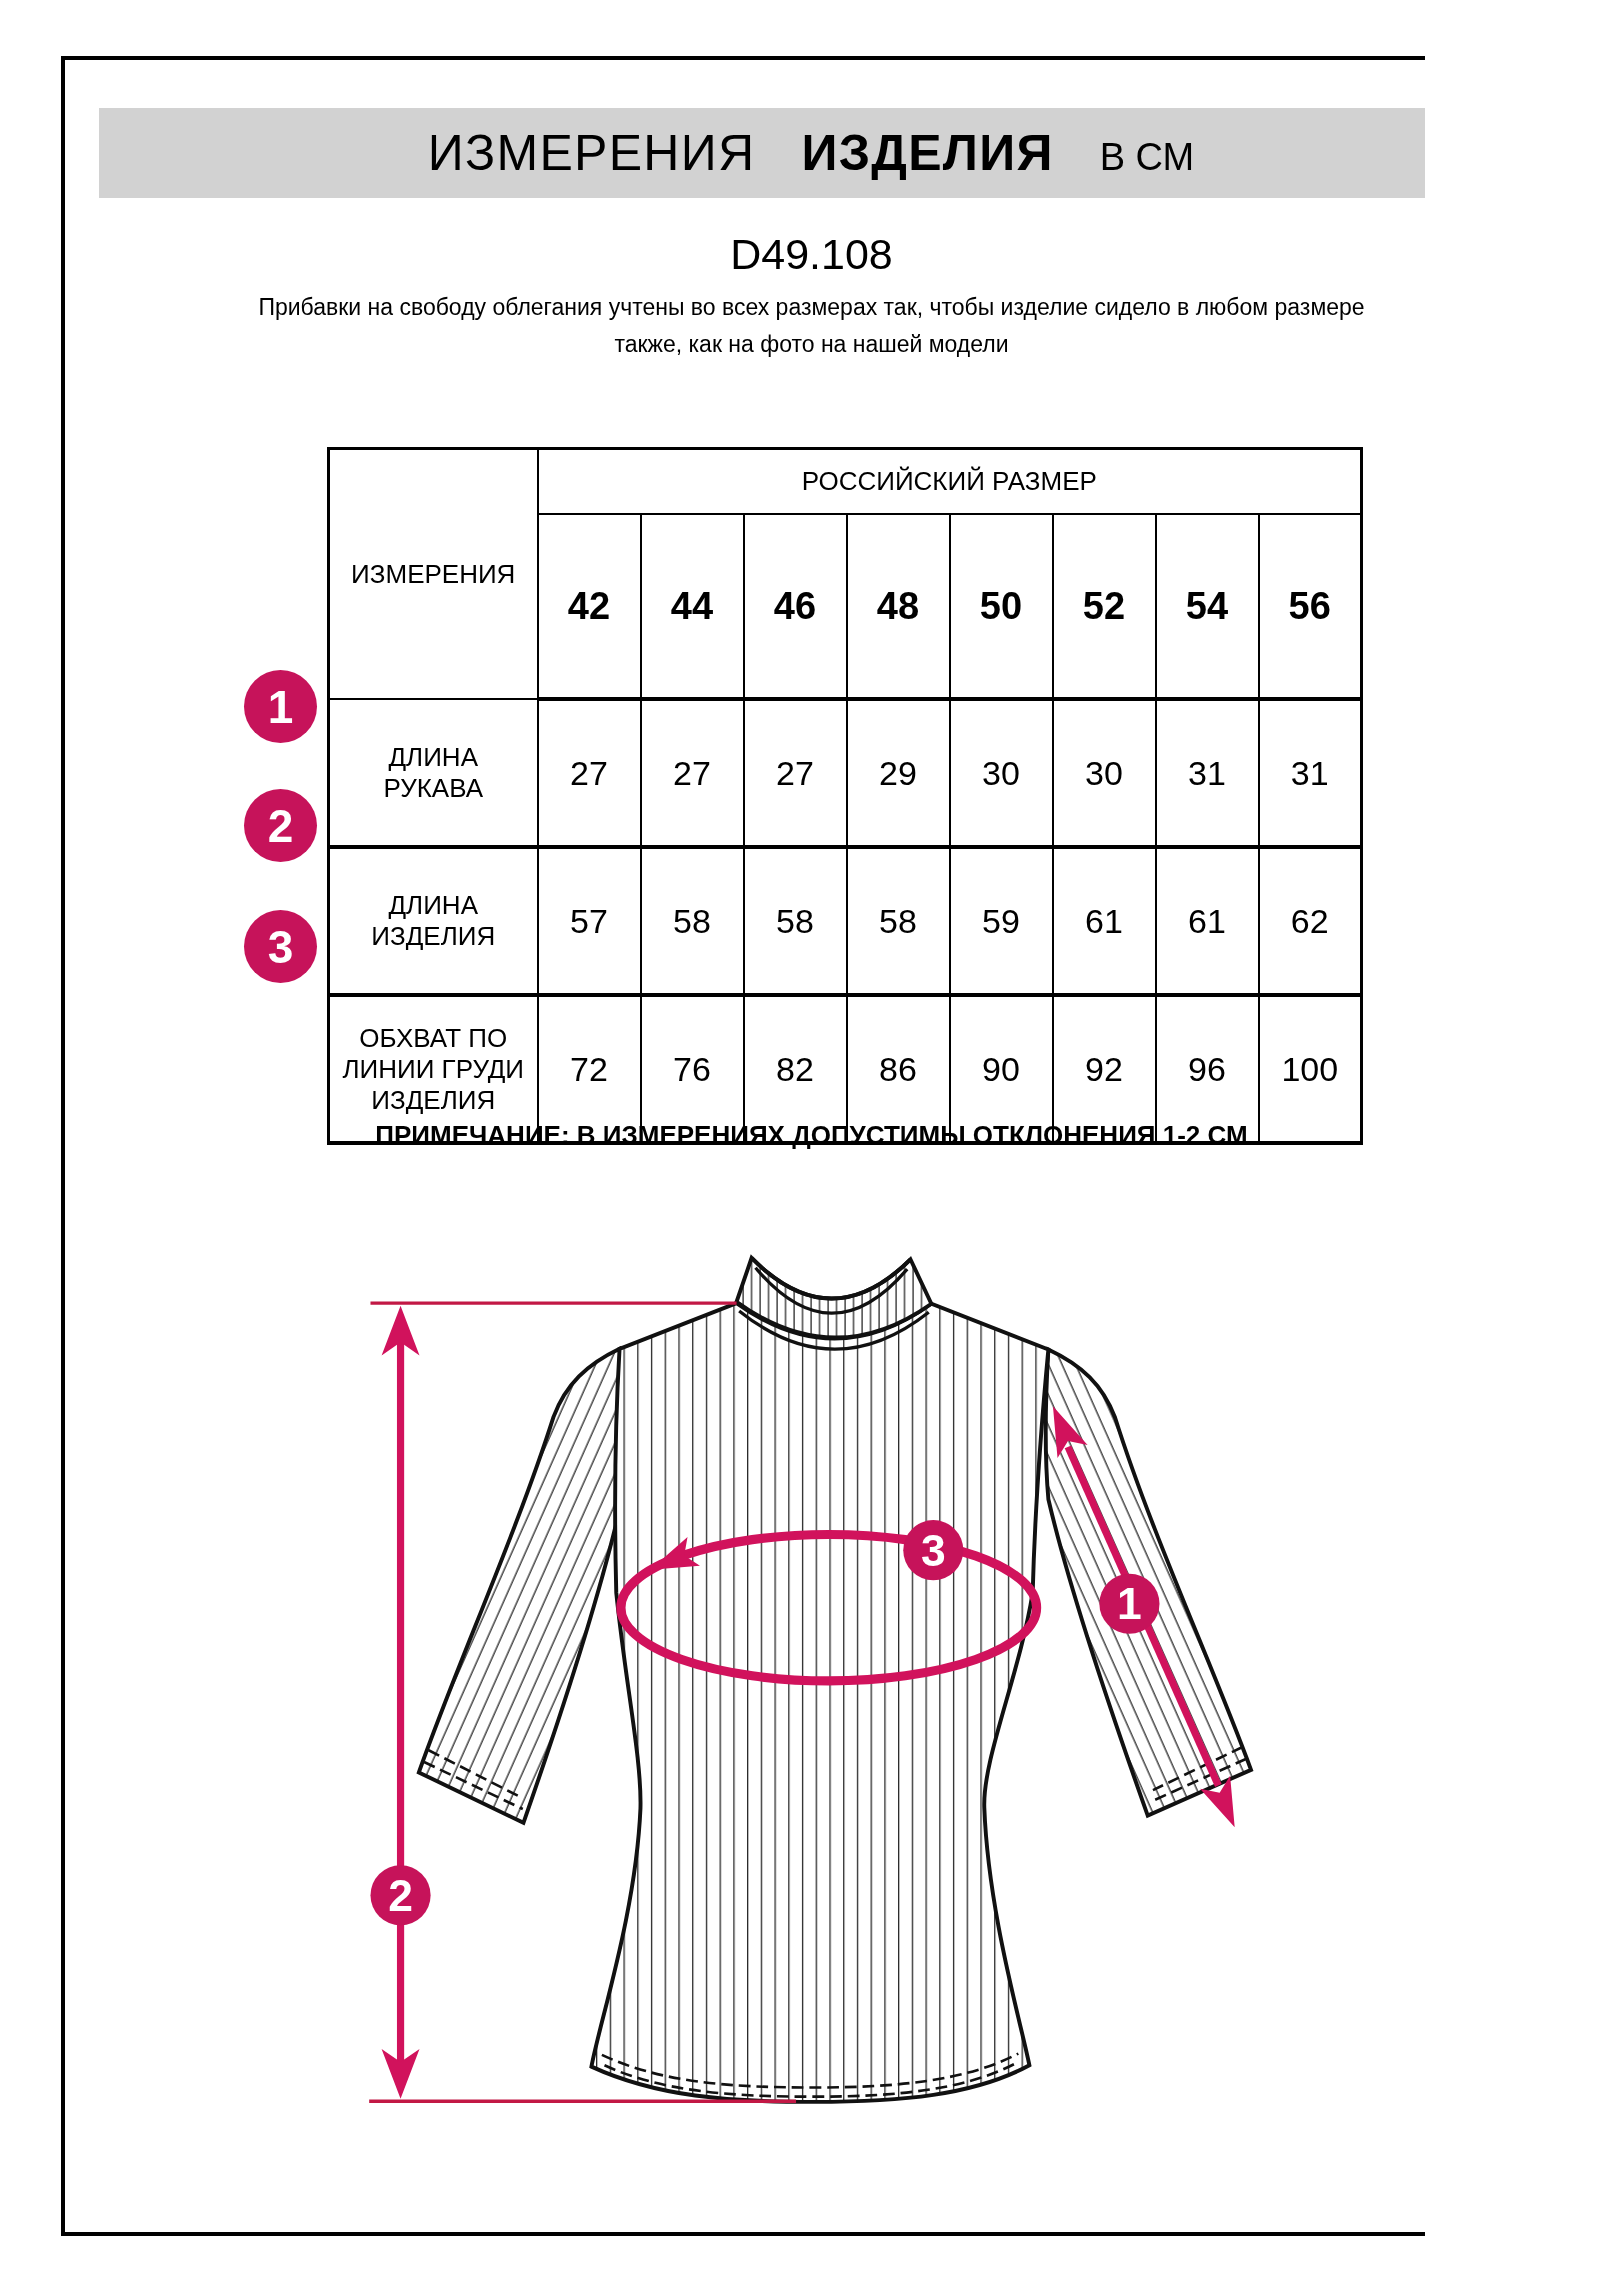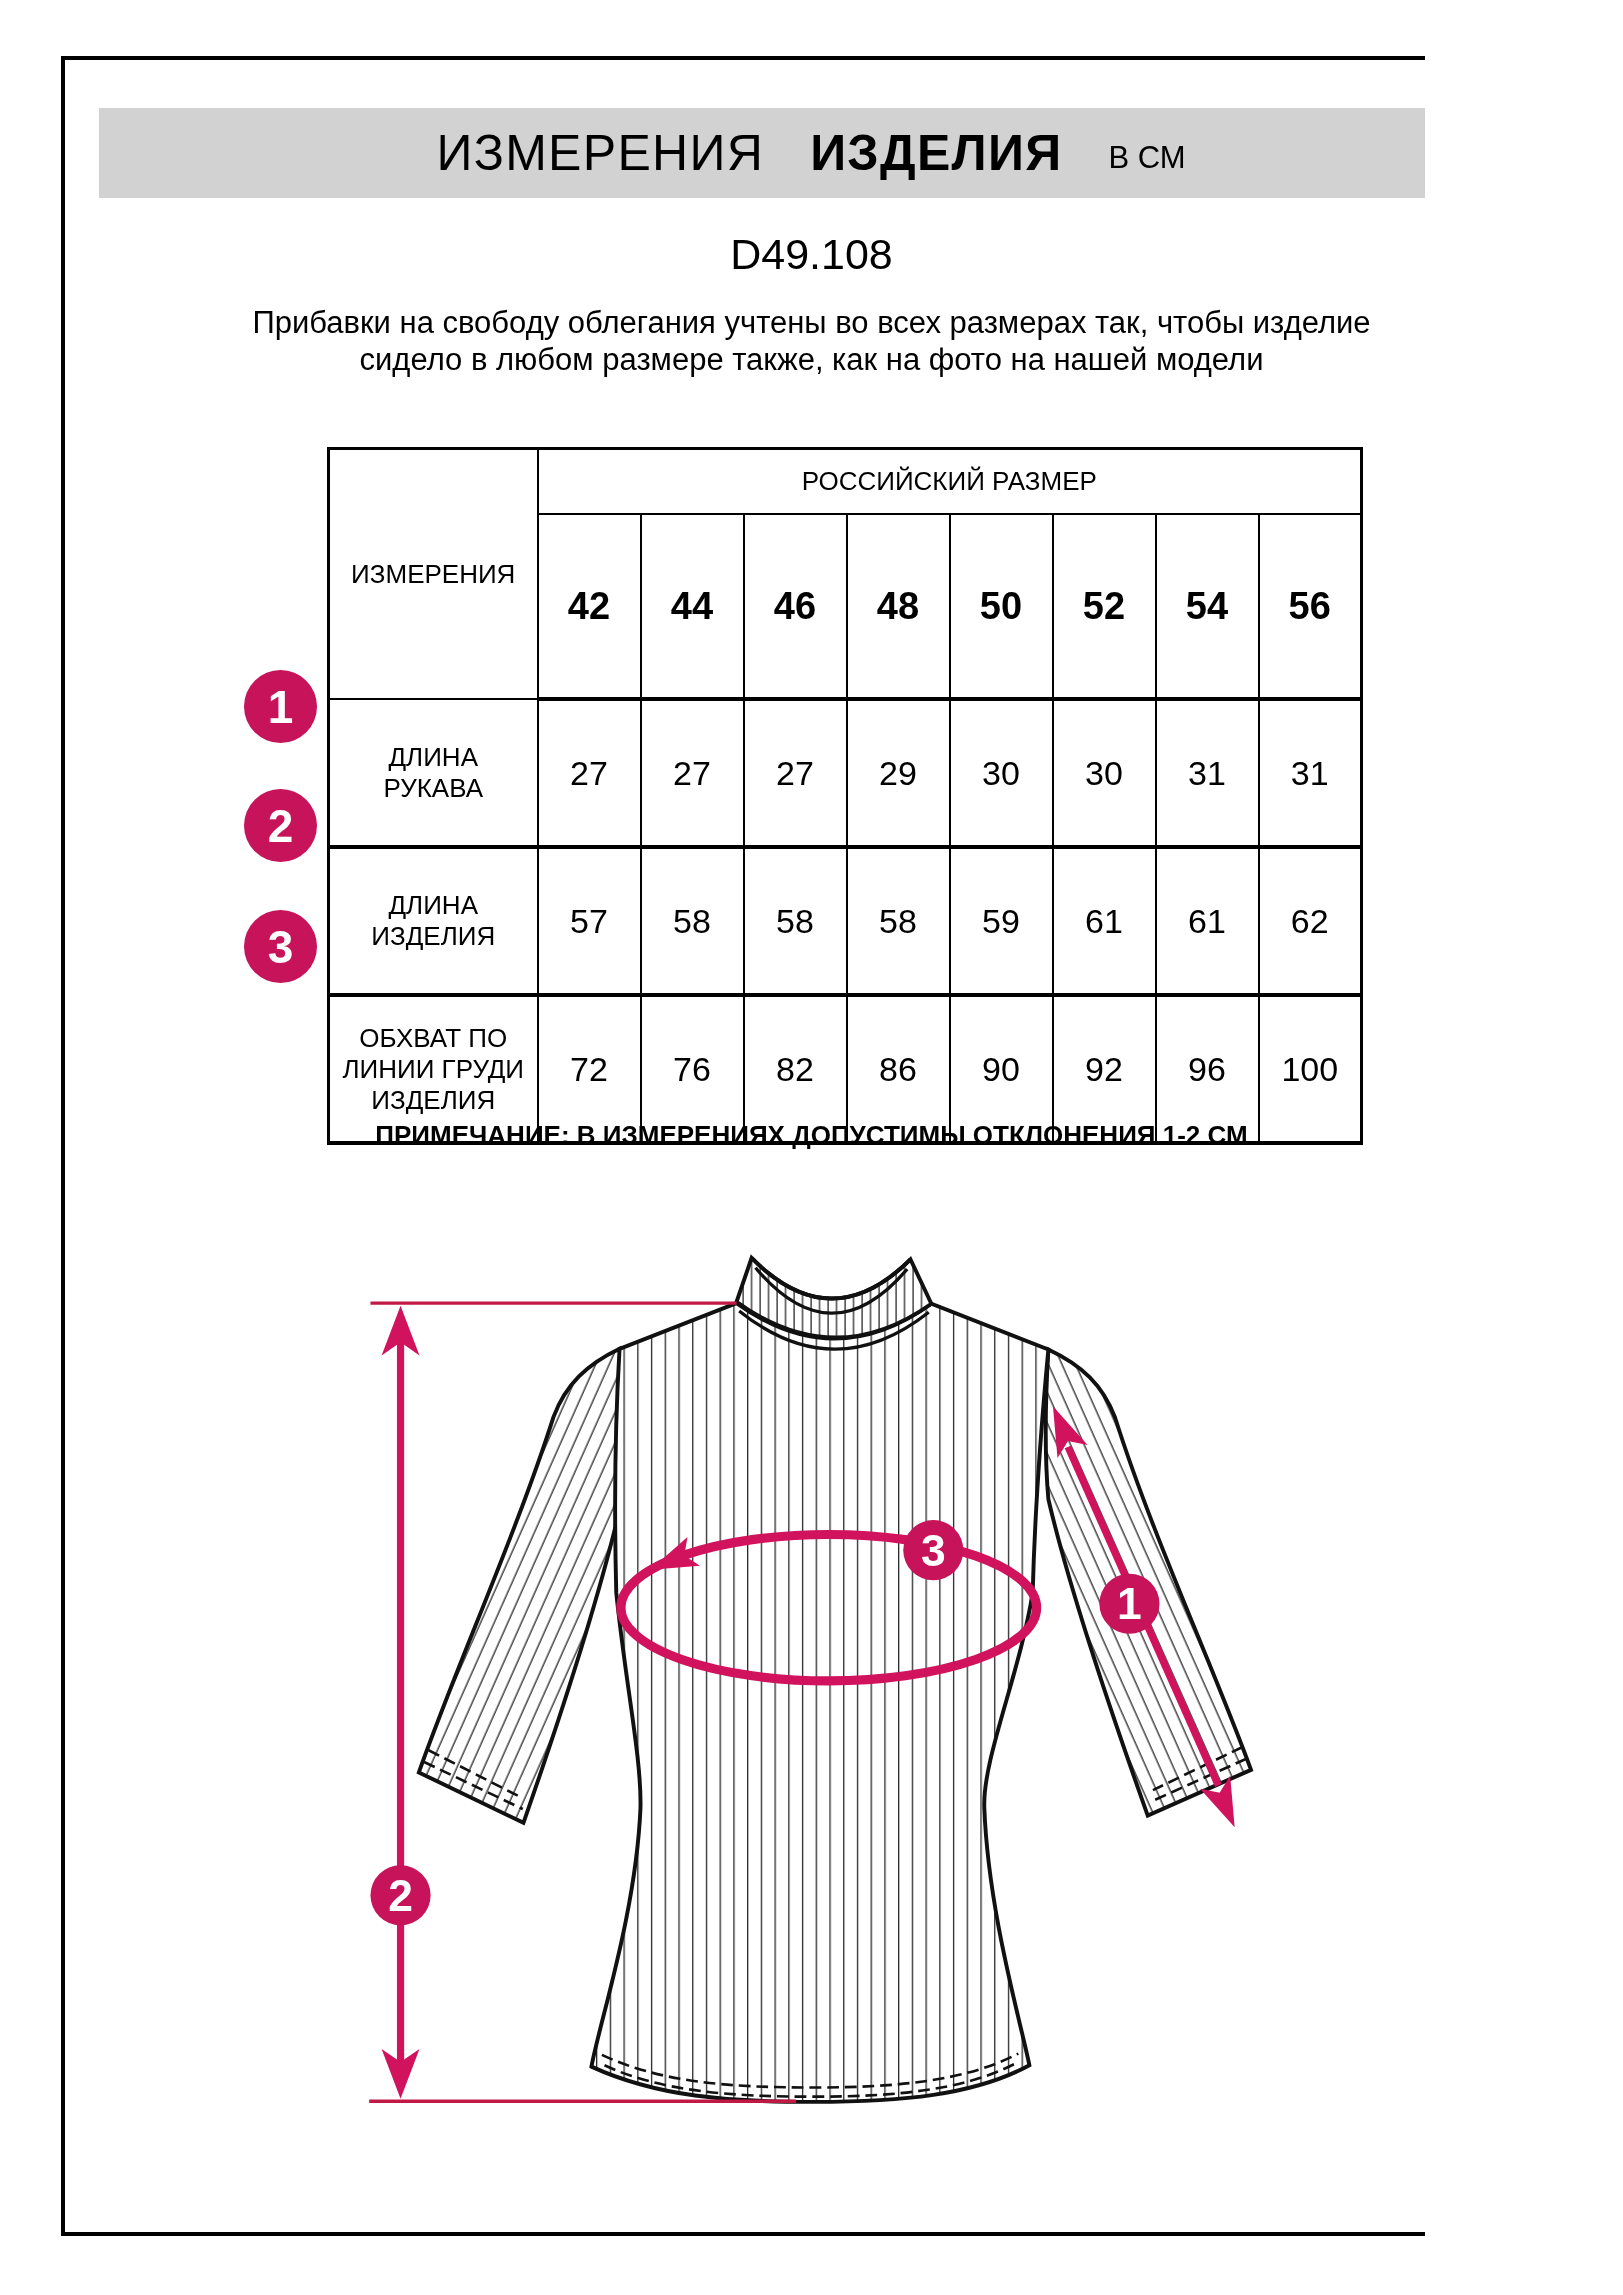--- a/index.html
+++ b/index.html
@@ -5,25 +5,25 @@
   html,body{margin:0;padding:0;background:#fff;}
   #page{position:relative;width:1425px;height:2295px;background:#fff;
         font-family:"Liberation Sans",sans-serif;color:#000;overflow:hidden;}
   #frame{position:absolute;left:61px;top:56px;width:1493px;height:2172px;
          border:4.6px solid #000;}
   #titlebar{position:absolute;left:99px;top:108px;width:1424px;height:90px;
             background:#d2d2d2;display:flex;align-items:center;justify-content:center;
             gap:46px;}
   #titlebar .t-big{font-size:50px;font-weight:400;letter-spacing:1.3px;}
   #titlebar .t-bold{font-size:50px;font-weight:700;letter-spacing:1.3px;}
-  #titlebar .t-small{font-size:31px;font-weight:400;align-self:center;margin-top:9.2px;}
+  #titlebar .t-small{font-size:38px;font-weight:400;align-self:center;margin-top:9.2px;}
   #artcode{position:absolute;left:0;top:230px;width:1623px;text-align:center;
            font-size:43px;font-weight:400;}
   #lead{position:absolute;left:236px;top:289px;width:1151px;text-align:center;
-        font-size:31px;line-height:37px;font-weight:400;margin-top:15px;}
+        font-size:23px;line-height:37px;font-weight:400;}
   
   #sizetable{position:absolute;left:327px;top:447px;border-collapse:collapse;
              table-layout:fixed;}
   #sizetable,ary{background:#fff;}
   #sizetable{border:3.3px solid #000;}
   #sizetable th,#sizetable td{padding:16px;text-align:center;vertical-align:middle;
              font-weight:400;}
   #sizetable .hA th{height:31px;font-size:26px;border-bottom:2.6px solid #000;}
   #sizetable .mcol{border-right:2.6px solid #000;border-bottom:4.6px solid #000;
                    font-size:26px;}

